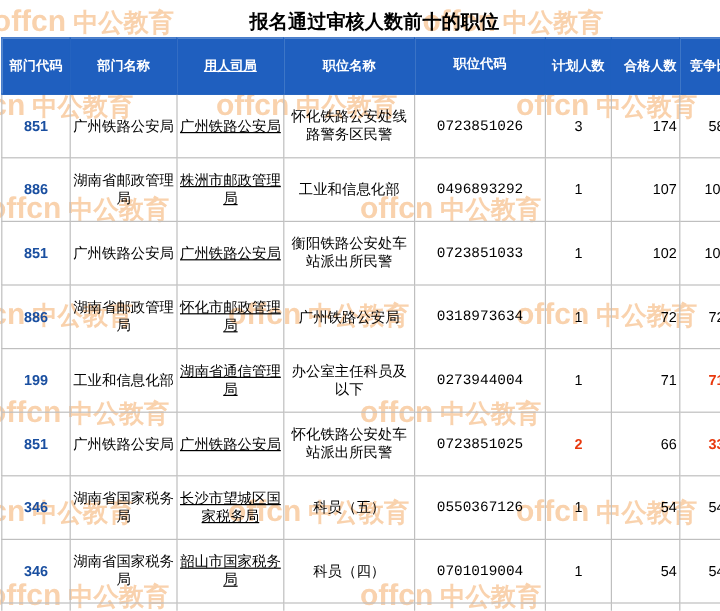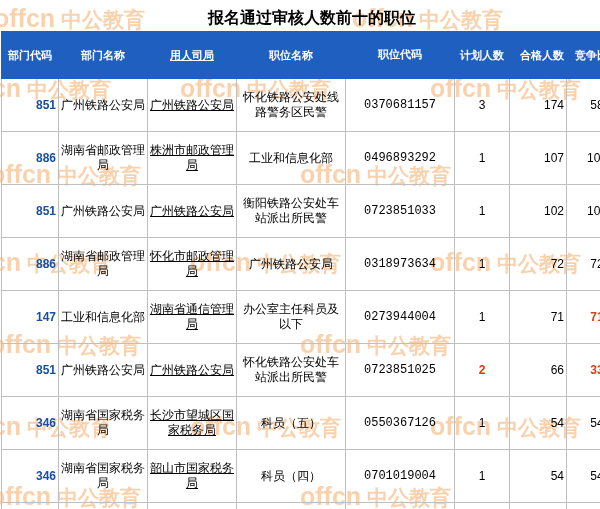--- a/index.html
+++ b/index.html
@@ -82,21 +82,20 @@
     font-size: 11px;
     line-height: 15px;
   }
   tbody td {
     background: transparent;
     height: 46px;
   }
   td.code {
     color: #1a4fa0;
     font-weight: bold;
-    text-align: right;
   }
   td.num {
     color: #000;
   }
   td.red {
     color: #e8380d;
     font-weight: bold;
   }
   .c0 { width: 52px; }
   .c1 { width: 84px; }
@@ -145,21 +144,21 @@
         <th class="c6">合格人数</th>
         <th class="c7">竞争比例</th>
       </tr>
     </thead>
     <tbody>
       <tr>
         <td class="c0 code">851</td>
         <td class="c1">广州铁路公安局</td>
         <td class="c2">广州铁路公安局</td>
         <td class="c3">怀化铁路公安处线路警务区民警</td>
-        <td class="c4">0370681157</td>
+        <td class="c4">0723851026</td>
         <td class="c5 num">3</td>
         <td class="c6 num">174</td>
         <td class="c7 num">58</td>
       </tr>
       <tr>
         <td class="c0 code">886</td>
         <td class="c1">湖南省邮政管理局</td>
         <td class="c2">株洲市邮政管理局</td>
         <td class="c3">工业和信息化部</td>
         <td class="c4">0496893292</td>
@@ -181,21 +180,21 @@
         <td class="c0 code">886</td>
         <td class="c1">湖南省邮政管理局</td>
         <td class="c2">怀化市邮政管理局</td>
         <td class="c3">广州铁路公安局</td>
         <td class="c4">0318973634</td>
         <td class="c5 num">1</td>
         <td class="c6 num">72</td>
         <td class="c7 num">72</td>
       </tr>
       <tr>
-        <td class="c0 code">147</td>
+        <td class="c0 code">199</td>
         <td class="c1">工业和信息化部</td>
         <td class="c2">湖南省通信管理局</td>
         <td class="c3">办公室主任科员及以下</td>
         <td class="c4">0273944004</td>
         <td class="c5 num">1</td>
         <td class="c6 num">71</td>
         <td class="c7 red">71</td>
       </tr>
       <tr>
         <td class="c0 code">851</td>

